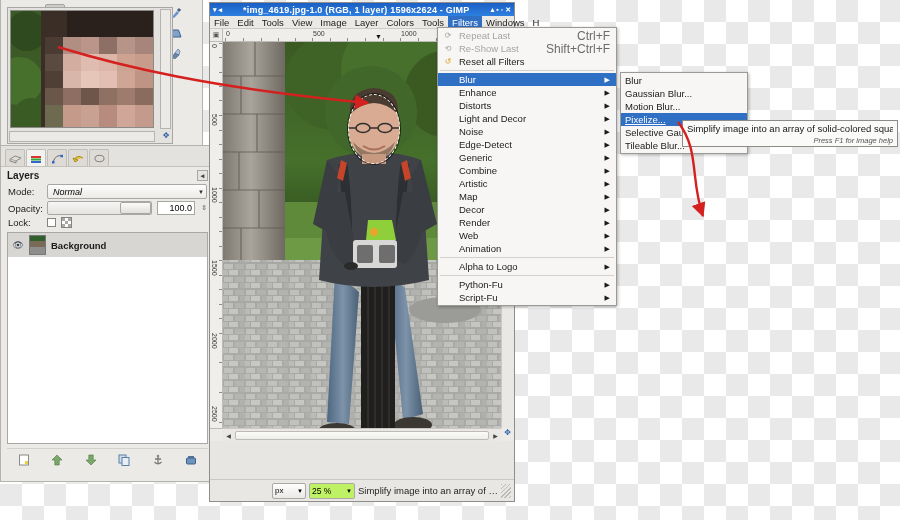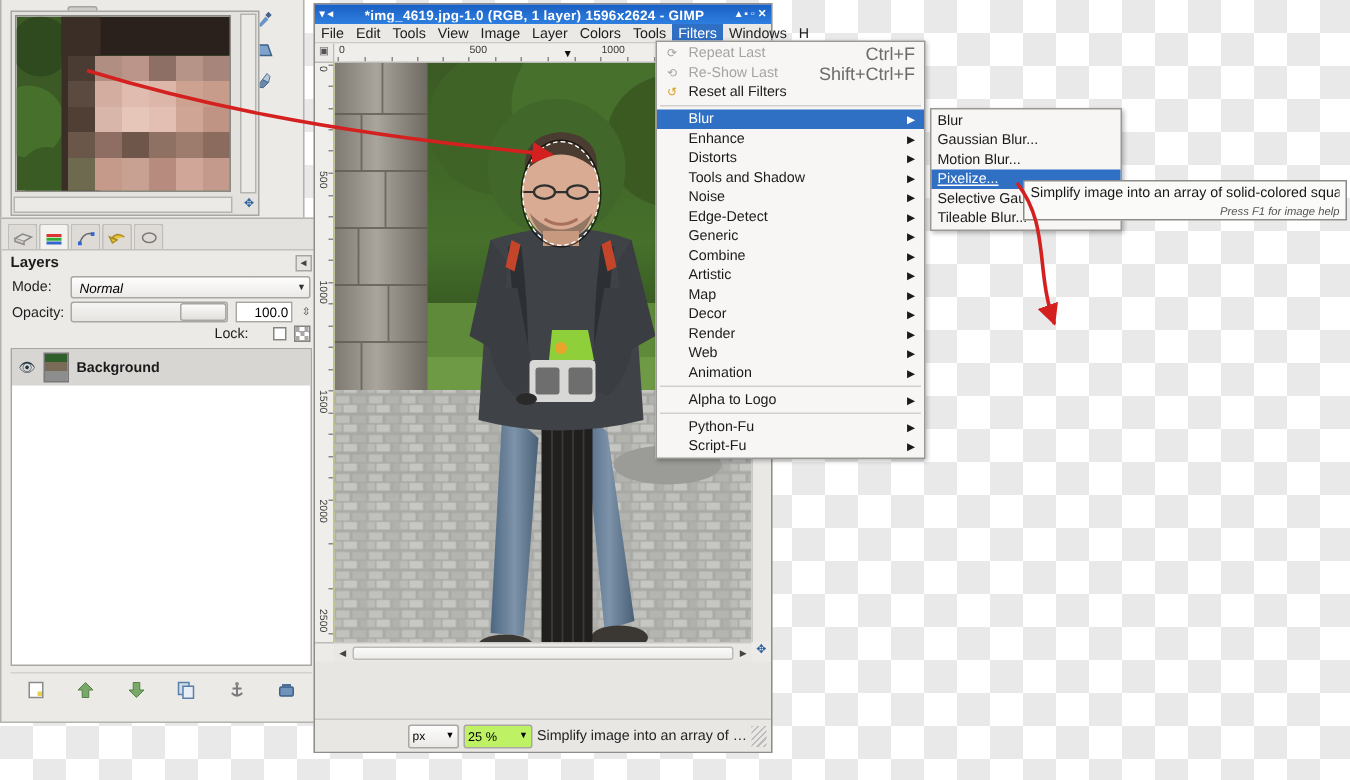--- a/index.html
+++ b/index.html
@@ -57,21 +57,21 @@
               justify-content:center; background:#dedbd7;
               border:1px solid #c0bebb; border-bottom:none;
               border-radius:2px 2px 0 0; }
   .dock-tab.active { background:#f4f2ef; }
   .dock-head { display:flex; justify-content:space-between;
                padding:3px 5px 2px 6px; font-weight:bold; font-size:10px;
                color:#1c1c1c; }
   .dock-menu-btn { width:11px; height:11px; border:1px solid #a9a7a4;
                    background:#e6e4e1; font-size:7px; line-height:9px;
                    text-align:center; color:#444; }
-  .row { display:flex; align-items:center; padding:1px 6px 1px 7px; gap:5px;justify-content:flex-end; }
+  .row { display:flex; align-items:center; padding:1px 6px 1px 7px; gap:5px; }
   .row label { width:34px; font-size:9.5px; color:#1d1d1d; }
   .combo { flex:1; height:15px; background:linear-gradient(#fdfdfd,#eceae7);
            border:1px solid #a9a7a4; border-radius:2px; display:flex;
            align-items:center; padding:0 2px 0 5px; font-size:9px;font-style:italic; }
   .combo .cval { flex:1; }
   .combo .arw { font-size:6px; color:#333; }
   .slider { flex:1; height:14px; background:linear-gradient(#f6f5f3,#e6e4e1);
             border:1px solid #a9a7a4; border-radius:2px; position:relative; }
   .slider .knob { position:absolute; right:0; top:0; bottom:0; width:31px;
                   background:linear-gradient(#fbfbfa,#e2e0dd);
@@ -798,21 +798,21 @@
     <span class="mlbl">Enhance</span>
     <span class="marr">▶</span>
   </div>
   <div class="mitem">
     <span class="mico"></span>
     <span class="mlbl">Distorts</span>
     <span class="marr">▶</span>
   </div>
   <div class="mitem">
     <span class="mico"></span>
-    <span class="mlbl">Tools and Shadow</span>
+    <span class="mlbl">Light and Decor</span>
     <span class="marr">▶</span>
   </div>
   <div class="mitem">
     <span class="mico"></span>
     <span class="mlbl">Noise</span>
     <span class="marr">▶</span>
   </div>
   <div class="mitem">
     <span class="mico"></span>
     <span class="mlbl">Edge-Detect</span>

